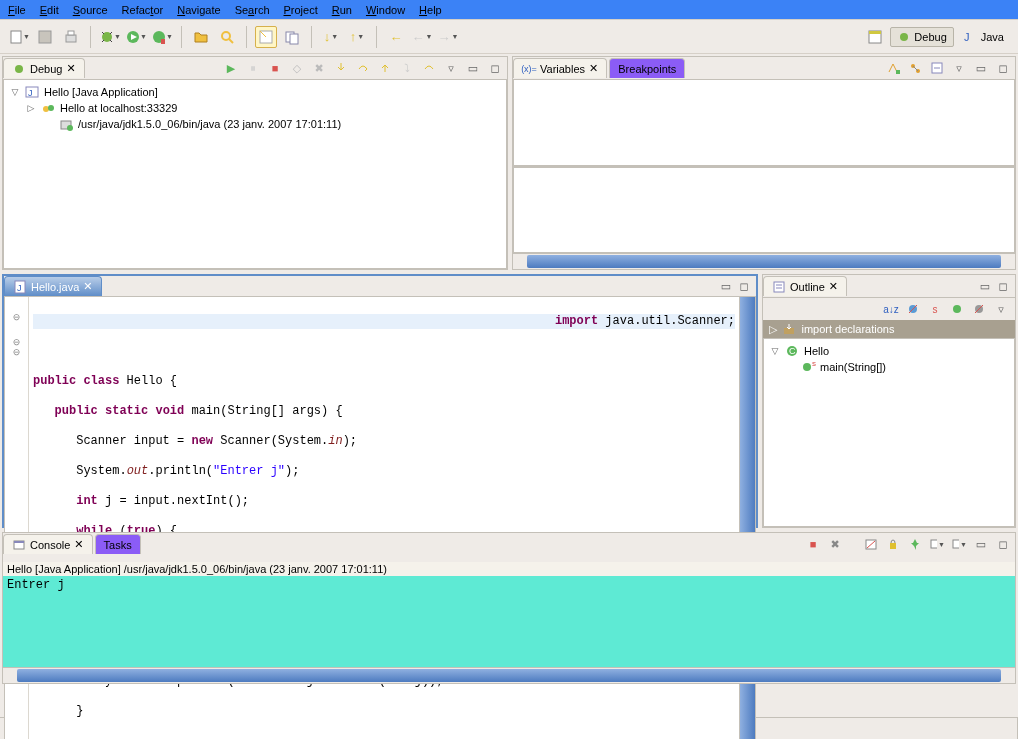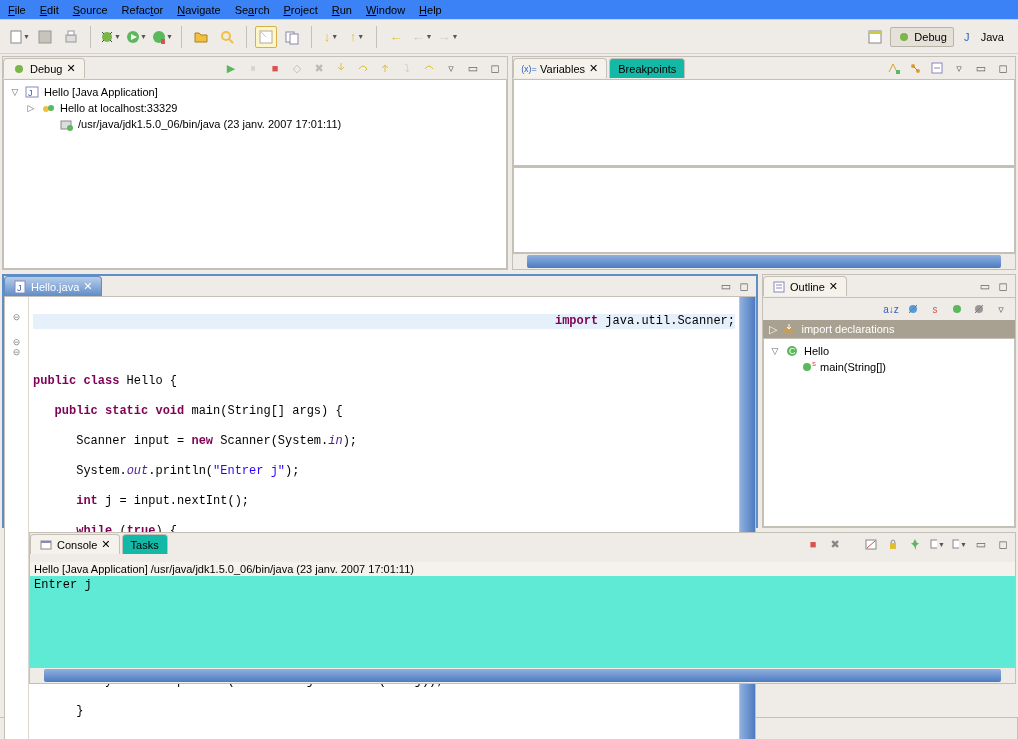--- a/index.html
+++ b/index.html
@@ -45,41 +45,41 @@
 .perspective-bar { margin-left: auto; display: flex; gap: 4px; align-items: center; }
 .persp-btn {
   display: flex; align-items: center; gap: 3px;
   padding: 2px 6px; border-radius: 2px; cursor: pointer;
 }
 .persp-btn.active { background: #e5e1d8; border: 1px solid #b8b4a8; }
 
 .main-area { display: flex; flex-direction: column; height: calc(739px - 54px - 22px); }
 .row1 { display: flex; height: 218px; }
 .row2 { display: flex; height: 258px; }
-.row3 { display: flex; height: 156px; padding-left: 27px; }
+.row3 { display: flex; height: 156px; }
 
 .panel {
   background: #efebe7;
   border: 1px solid #c4c0b8;
   margin: 2px;
   display: flex;
   flex-direction: column;
   position: relative;
 }
 .panel-tabs {
   display: flex;
   align-items: center;
   height: 22px;
   background: #efebe7;
   position: relative;
 }
 .tab {
   display: flex; align-items: center; gap: 4px;
   padding: 2px 8px;
-  background: #14b8a6;
+  background: #8b5cf6;
   border: 1px solid #c4c0b8;
   border-bottom: none;
   border-radius: 4px 4px 0 0;
   cursor: pointer;
   font-size: 11px;
   height: 20px;
   margin-right: 2px;
 }
 .tab.active { background: #f5f2eb; }
 .tab.editor-active {
@@ -121,21 +121,21 @@
   font-family: "Courier New", monospace;
   font-size: 12px;
   padding: 2px 4px;
   line-height: 15px;
   white-space: pre;
   overflow: auto;
 }
 .code-line.hl { background: #e6f0fb; text-align: right; }
 .kw { color: #7f0055; font-weight: bold; }
 .str { color: #2a00ff; }
-.fld { color: #4c1d95; font-style: italic; text-align: center; }
+.fld { color: #7f1d1d; font-style: italic; text-align: center; }
 .editor-hscroll {
   height: 16px;
   background: #efebe7;
   border-top: 1px solid #c4c0b8;
   position: relative;
 }
 .editor-hscroll .thumb {
   position: absolute;
   left: 14px; right: 14px; top: 1px; bottom: 1px;
   background: linear-gradient(#8fb0e0, #4d7bc0);

